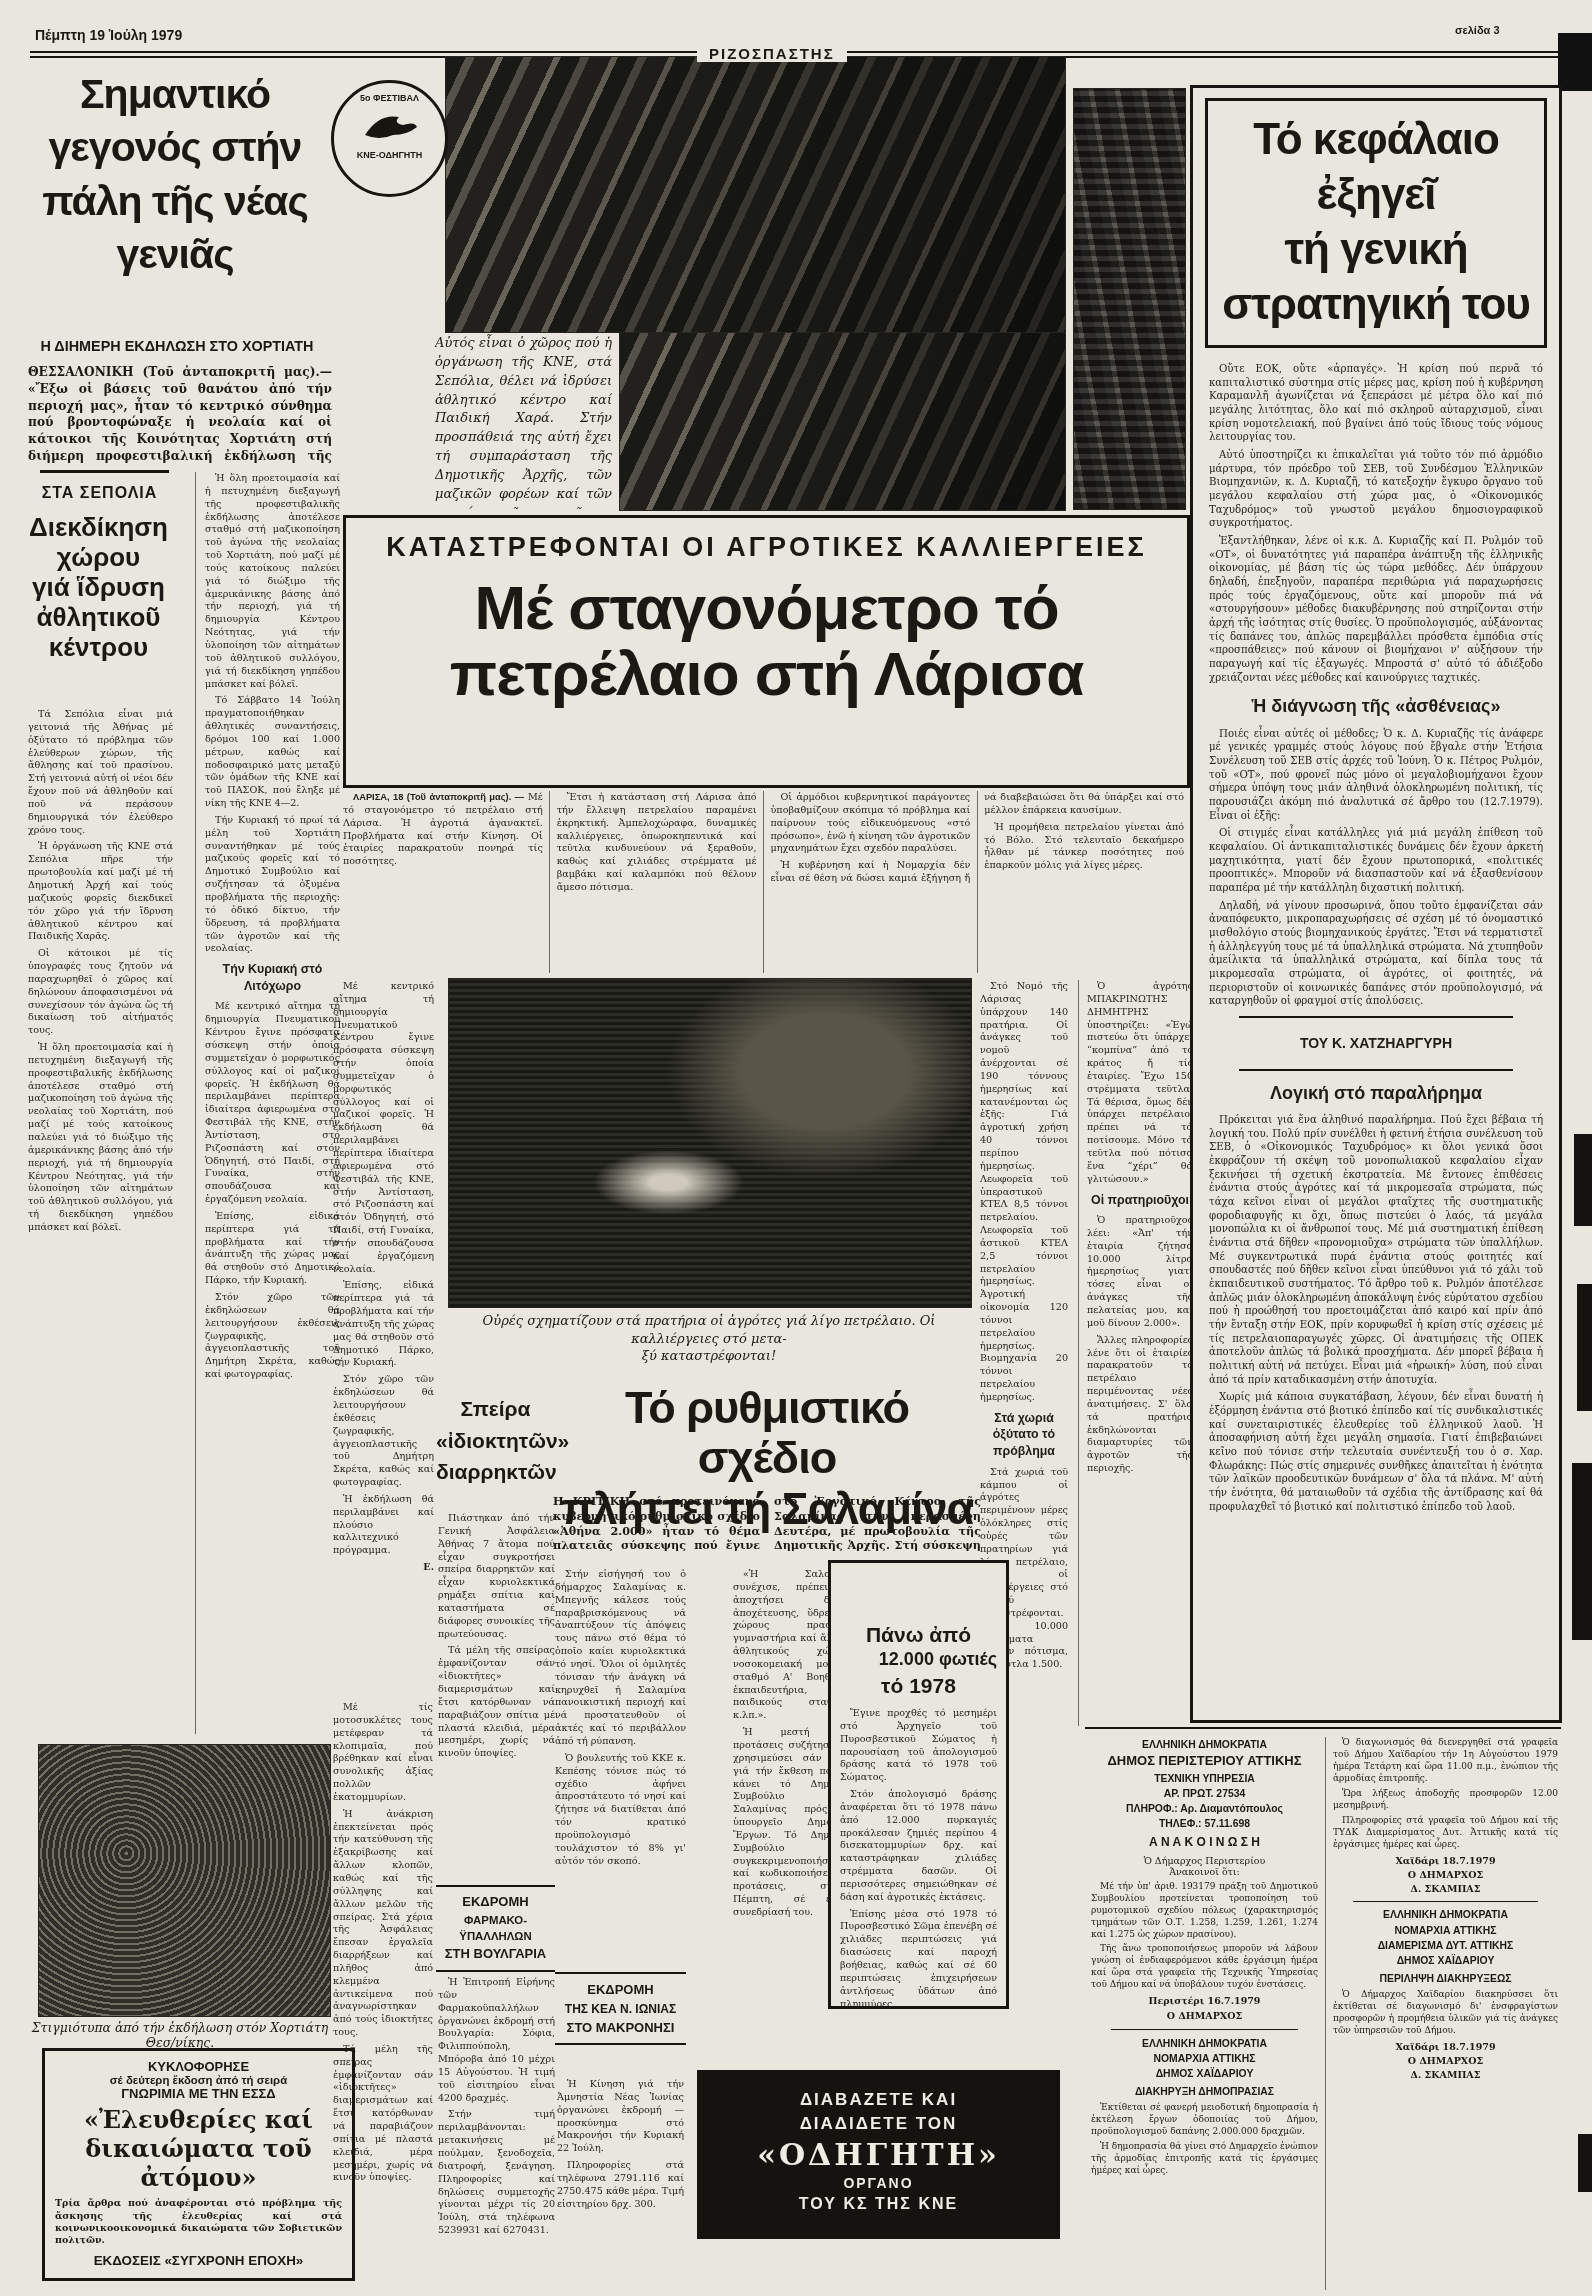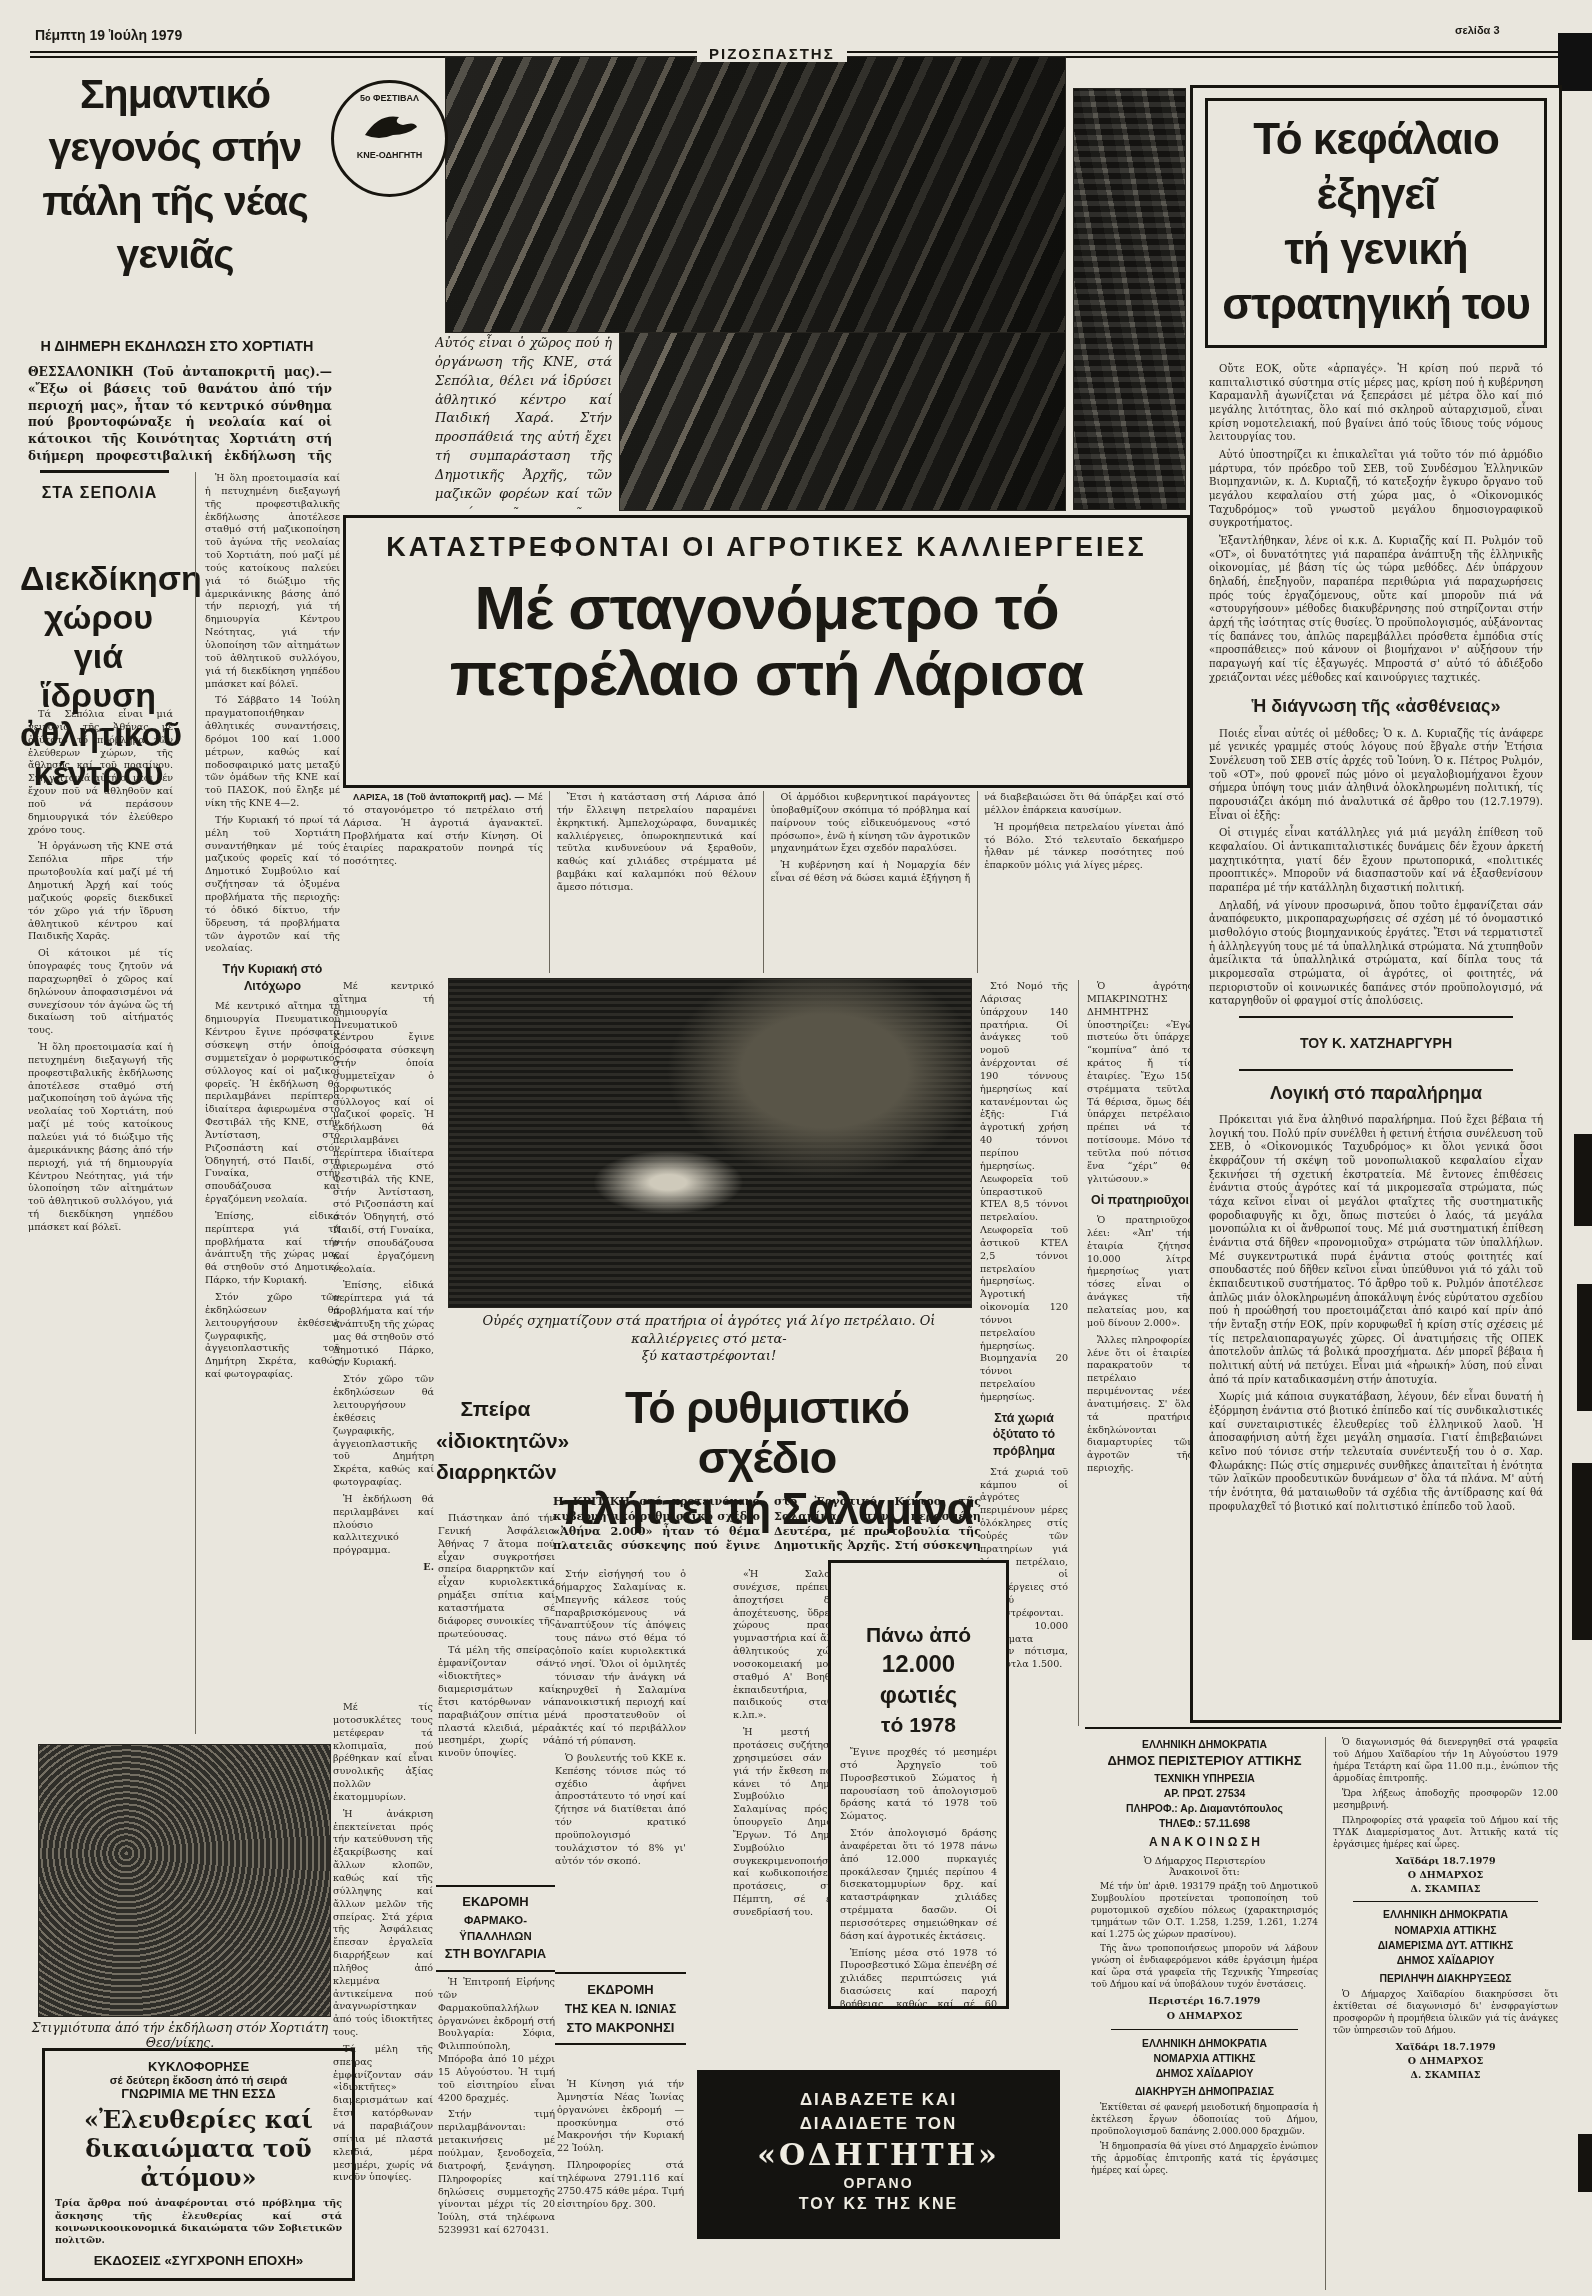--- a/index.html
+++ b/index.html
@@ -49,21 +49,21 @@
 <div class="abs sans b" style="left:697px;top:45px;font-size:15px;letter-spacing:2px;background:#e9e6dd;padding:0 12px;z-index:3;">ΡΙΖΟΣΠΑΣΤΗΣ</div>
 <div class="abs sans b" style="left:1455px;top:24px;font-size:11px;">σελίδα 3</div>
 <div class="abs" style="left:1558px;top:33px;width:34px;height:58px;background:#111;"></div>
 
 <div class="abs sans b c clip" style="left:22px;top:68px;width:306px;height:265px;font-size:41px;line-height:1.3;letter-spacing:-1px;">Σημαντικό γεγονός στήν πάλη τῆς νέας γενιᾶς</div>
 <div class="abs sans b c" style="left:22px;top:338px;width:310px;font-size:14.4px;">Η ΔΙΗΜΕΡΗ ΕΚΔΗΛΩΣΗ ΣΤΟ ΧΟΡΤΙΑΤΗ</div>
 <div class="abs j b clip" style="left:28px;top:364px;width:304px;height:100px;font-size:12.2px;line-height:1.38;">ΘΕΣΣΑΛΟΝΙΚΗ (Τοῦ ἀνταποκριτῆ μας).— «Ἔξω οἱ βάσεις τοῦ θανάτου ἀπό τήν περιοχή μας», ἦταν τό κεντρικό σύνθημα πού βροντοφώναξε ἡ νεολαία καί οἱ κάτοικοι τῆς Κοινότητας Χορτιάτη στή διήμερη προφεστιβαλική ἐκδήλωση τῆς ΚΝΕ καί τοῦ ΟΔΗΓΗΤΗ, πού πραγματοποιήθηκε τό περασμένο Σαββατοκύριακο.</div>
 <div class="abs rule" style="left:40px;top:470px;width:129px;height:3px;"></div>
 
 <div class="abs sans b c" style="left:25px;top:484px;width:149px;font-size:16px;letter-spacing:1px;">ΣΤΑ ΣΕΠΟΛΙΑ</div>
-<div class="abs sans b c klist" style="left:20px;top:513px;width:157px;font-size:34px;line-height:1.35;margin-top:46px;">
+<div class="abs sans b c klist" style="left:20px;top:513px;width:157px;font-size:26px;line-height:1.35;">
   <div>Διεκδίκηση</div>
   <div>χώρου</div>
   <div>γιά ἵδρυση</div>
   <div>ἀθλητικοῦ</div>
   <div>κέντρου</div>
 </div>
 <div class="abs bodytxt clip" style="left:28px;top:708px;width:145px;height:1025px;">
   <p>Τά Σεπόλια εἶναι μιά γειτονιά τῆς Ἀθήνας μέ ὀξύτατο τό πρόβλημα τῶν ἐλεύθερων χώρων, τῆς ἄθλησης καί τοῦ πρασίνου. Στή γειτονιά αὐτή οἱ νέοι δέν ἔχουν ποῦ νά ἀθληθοῦν καί ποῦ νά περάσουν δημιουργικά τόν ἐλεύθερο χρόνο τους.</p>
   <p>Ἡ ὀργάνωση τῆς ΚΝΕ στά Σεπόλια πῆρε τήν πρωτοβουλία καί μαζί μέ τή Δημοτική Ἀρχή καί τούς μαζικούς φορεῖς διεκδικεῖ τόν χῶρο γιά τήν ἵδρυση ἀθλητικοῦ κέντρου καί Παιδικῆς Χαρᾶς.</p>
   <p>Οἱ κάτοικοι μέ τίς ὑπογραφές τους ζητοῦν νά παραχωρηθεῖ ὁ χῶρος καί δηλώνουν ἀποφασισμένοι νά συνεχίσουν τόν ἀγώνα ὥς τή δικαίωση τοῦ αἰτήματός τους.</p>
@@ -157,21 +157,21 @@
   <p>Στήν εἰσήγησή του ὁ δήμαρχος Σαλαμίνας κ. Μπεγνῆς κάλεσε τούς παραβρισκόμενους νά ἀναπτύξουν τίς ἀπόψεις τους πάνω στό θέμα τό ὁποῖο καίει κυριολεκτικά τό νησί. Ὅλοι οἱ ὁμιλητές τόνισαν τήν ἀνάγκη νά κηρυχθεῖ ἡ Σαλαμίνα πανοικιστική περιοχή καί νά προστατευθοῦν οἱ ἀκτές καί τό περιβάλλον ἀπό τή ρύπανση.</p>
   <p>Ὁ βουλευτής τοῦ ΚΚΕ κ. Κεπέσης τόνισε πώς τό σχέδιο ἀφήνει ἀπροστάτευτο τό νησί καί ζήτησε νά διατίθεται ἀπό τόν κρατικό προϋπολογισμό τουλάχιστον τό 8% γι' αὐτόν τόν σκοπό.</p>
 </div>
 <div class="abs bodytxt clip" style="left:733px;top:1568px;width:123px;height:492px;">
   <p>«Ἡ Σαλαμίνα, συνέχισε, πρέπει νά ἀποχτήσει δίχτυο ἀποχέτευσης, ὕδρευσης, χώρους πρασίνου, γυμναστήρια καί ἄλλους ἀθλητικούς χώρους, νοσοκομειακή μονάδα, σταθμό Α' Βοηθειῶν, ἐκπαιδευτήρια, παιδικούς σταθμούς κ.λπ.».</p>
   <p>Ἡ μεστή ἀπό προτάσεις συζήτηση, θά χρησιμεύσει σάν βάση γιά τήν ἔκθεση πού θά κάνει τό Δημοτικό Συμβούλιο τῆς Σαλαμίνας πρός τό ὑπουργεῖο Δημοσίων Ἔργων. Τό Δημοτικό Συμβούλιο θά συγκεκριμενοποιήσει καί κωδικοποιήσει τίς προτάσεις, σήμερα Πέμπτη, σέ εἰδική συνεδρίασή του.</p>
 </div>
 
 <div class="abs boxed clip" style="left:828px;top:1560px;width:157px;height:423px;padding:10px 9px;">
   <div class="sans b c" style="font-size:21px;line-height:1.3;margin-top:48px;">Πάνω ἀπό</div>
-  <div class="sans b c" style="font-size:24px;line-height:1.3;">12.000 φωτιές</div>
+  <div class="sans b c" style="font-size:18px;line-height:1.3;text-align:right;">12.000 φωτιές</div>
   <div class="sans b c" style="font-size:21px;line-height:1.3;margin-bottom:8px;">τό 1978</div>
   <div class="bodytxt">
     <p>Ἔγινε προχθές τό μεσημέρι στό Ἀρχηγεῖο τοῦ Πυροσβεστικοῦ Σώματος ἡ παρουσίαση τοῦ ἀπολογισμοῦ δράσης κατά τό 1978 τοῦ Σώματος.</p>
     <p>Στόν ἀπολογισμό δράσης ἀναφέρεται ὅτι τό 1978 πάνω ἀπό 12.000 πυρκαγιές προκάλεσαν ζημιές περίπου 4 δισεκατομμυρίων δρχ. καί καταστράφηκαν χιλιάδες στρέμματα δασῶν. Οἱ περισσότερες σημειώθηκαν σέ δάση καί ἀγροτικές ἐκτάσεις.</p>
     <p>Ἐπίσης μέσα στό 1978 τό Πυροσβεστικό Σῶμα ἐπενέβη σέ χιλιάδες περιπτώσεις γιά διασώσεις καί παροχή βοήθειας, καθώς καί σέ 60 περιπτώσεις ἐπιχειρήσεων ἀντλήσεως ὑδάτων ἀπό πλημμύρες.</p>
   </div>
 </div>
 
 <div class="abs sans b c" style="left:436px;top:1393px;width:119px;font-size:21px;line-height:1.5;">
   <div>Σπείρα</div>

